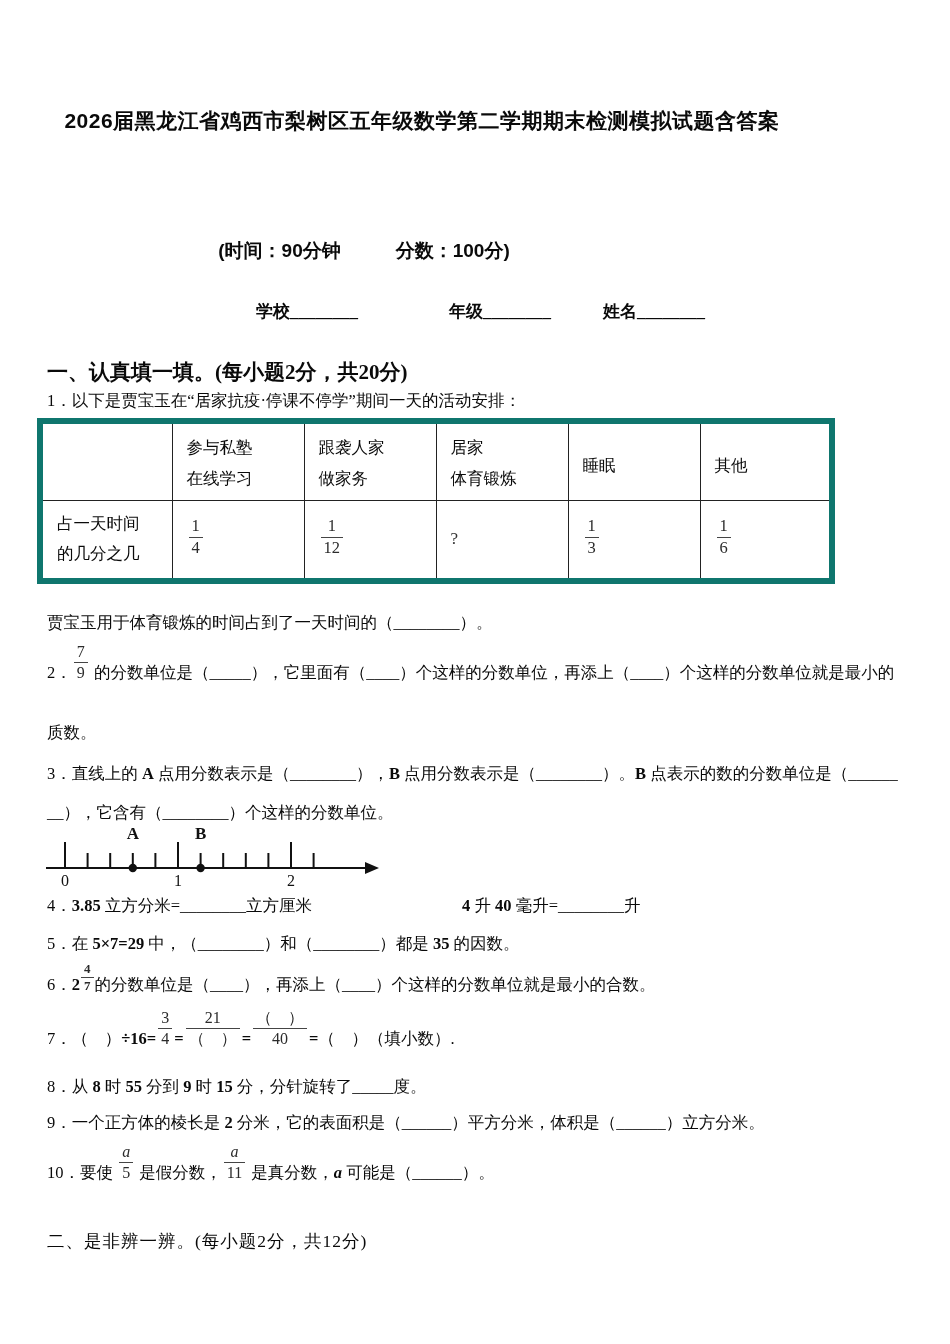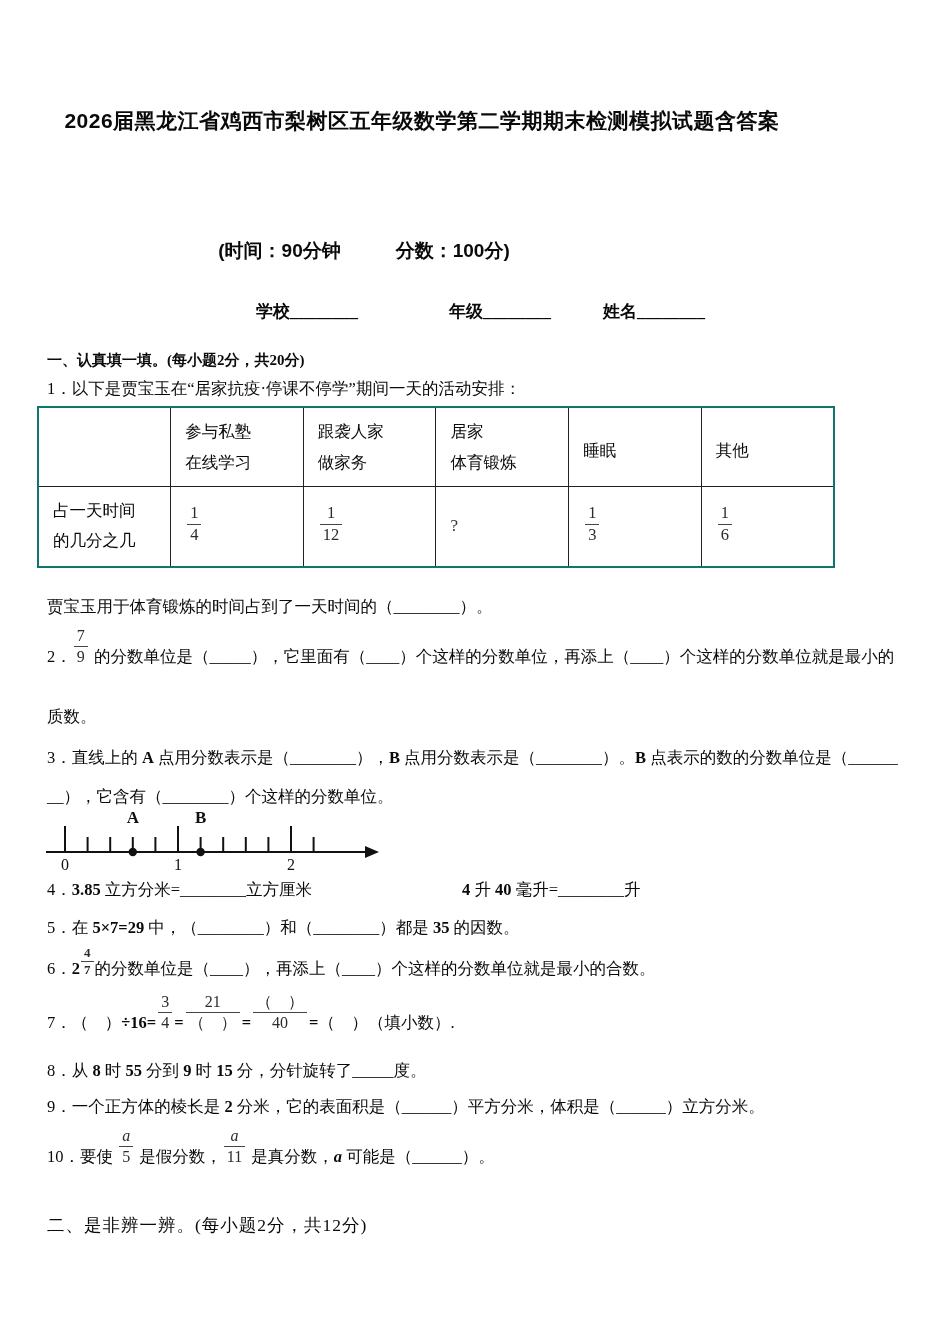--- a/index.html
+++ b/index.html
@@ -12,21 +12,21 @@
 
   .meta{margin-top:102px;display:flex;justify-content:center;gap:55px;
         font-family:"Liberation Sans","DejaVu Sans",sans-serif;font-weight:700;
         font-size:19px;transform:translateX(-58px);}
 
   .fields{margin-top:36px;display:flex;margin-left:209px;
           font-family:Liberation Serif, serif;font-weight:700;font-size:17px;}
   .fields .f2{margin-left:91px}
   .fields .f3{margin-left:52px}
 
-  .heading{margin-top:24px;font-weight:700;font-size:15px;line-height:26px;}
+  .heading{margin-top:36px;font-weight:700;font-size:21px;line-height:26px;}
   .heading2{margin-top:42px;font-weight:400;font-size:17.5px;line-height:26px;letter-spacing:1px;}
 
   .line{font-size:16.5px;line-height:26px;white-space:nowrap;}
   .q1text{margin-top:3px;}
   .followup{margin-top:26px;}
   .q2l1{margin-top:6px;}
   .q2l2{margin-top:34px;}
   .q3l1{margin-top:15px;}
   .q3l2{margin-top:13px;}
   .q4{margin-top:3px;}
@@ -44,21 +44,21 @@
   .frac{display:inline-block;text-align:center;vertical-align:baseline;
         font-size:16px;line-height:19px;color:#2b2b2b;margin:0 2px;}
   .frac .fn{display:block;border-bottom:1.4px solid #444;padding:0 3px 1px 3px;}
   .frac .fd{display:block;padding:0 3px;}
   .frac.sm{font-size:13px;line-height:15px;margin:0 1px;}
   .frac.it .fn{font-style:italic;}
   .frac.b{font-weight:700;}
 
   
   table.activity{border-collapse:collapse;table-layout:fixed;width:798px;
-                 margin:4px 0 8px -10px;border:2px solid #0f766e;}
+                 margin:4px 0 8px -10px;border:6px solid #0f766e;}
   table.activity td{border:1.4px solid #222;box-sizing:border-box;
                     font-size:16.5px;line-height:31px;padding:8px 6px 0 14px;
                     vertical-align:top;}
   table.activity tr.hdr td{height:79px;}
   table.activity tr.bod td{height:81px;vertical-align:middle;padding-top:0;line-height:30px;}
   table.activity td.vc{vertical-align:middle;padding-top:8px;}
   table.activity .tfrac{font-size:16.5px;line-height:20px;}
   .qmark{color:#333;font-size:17px;}
 
   

